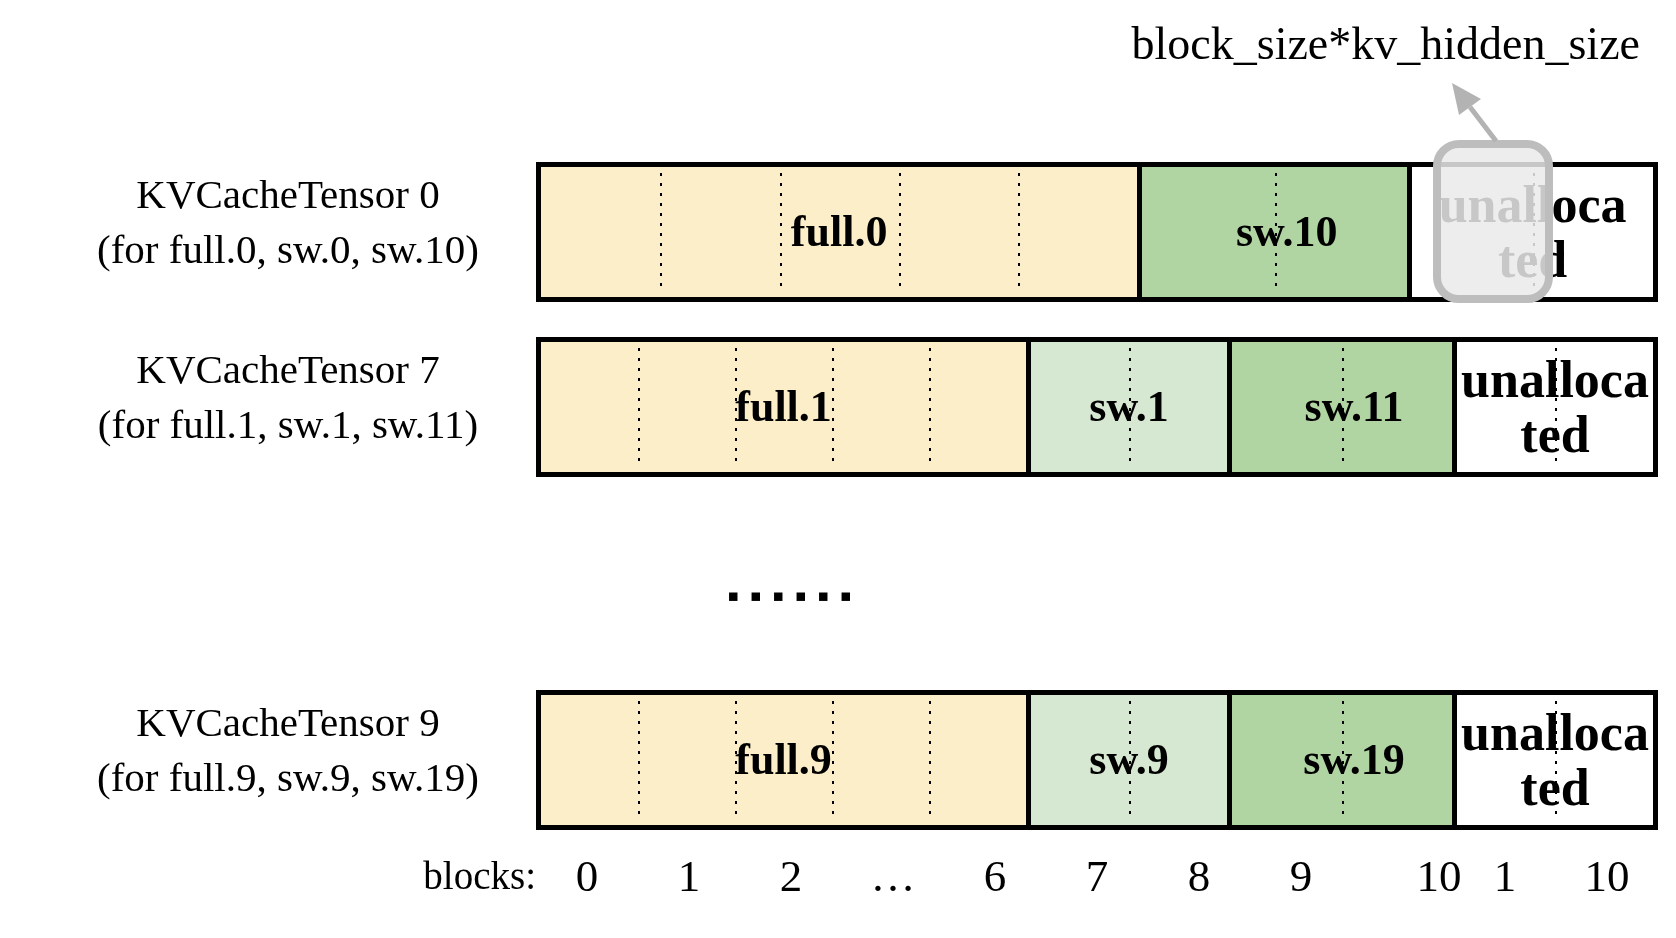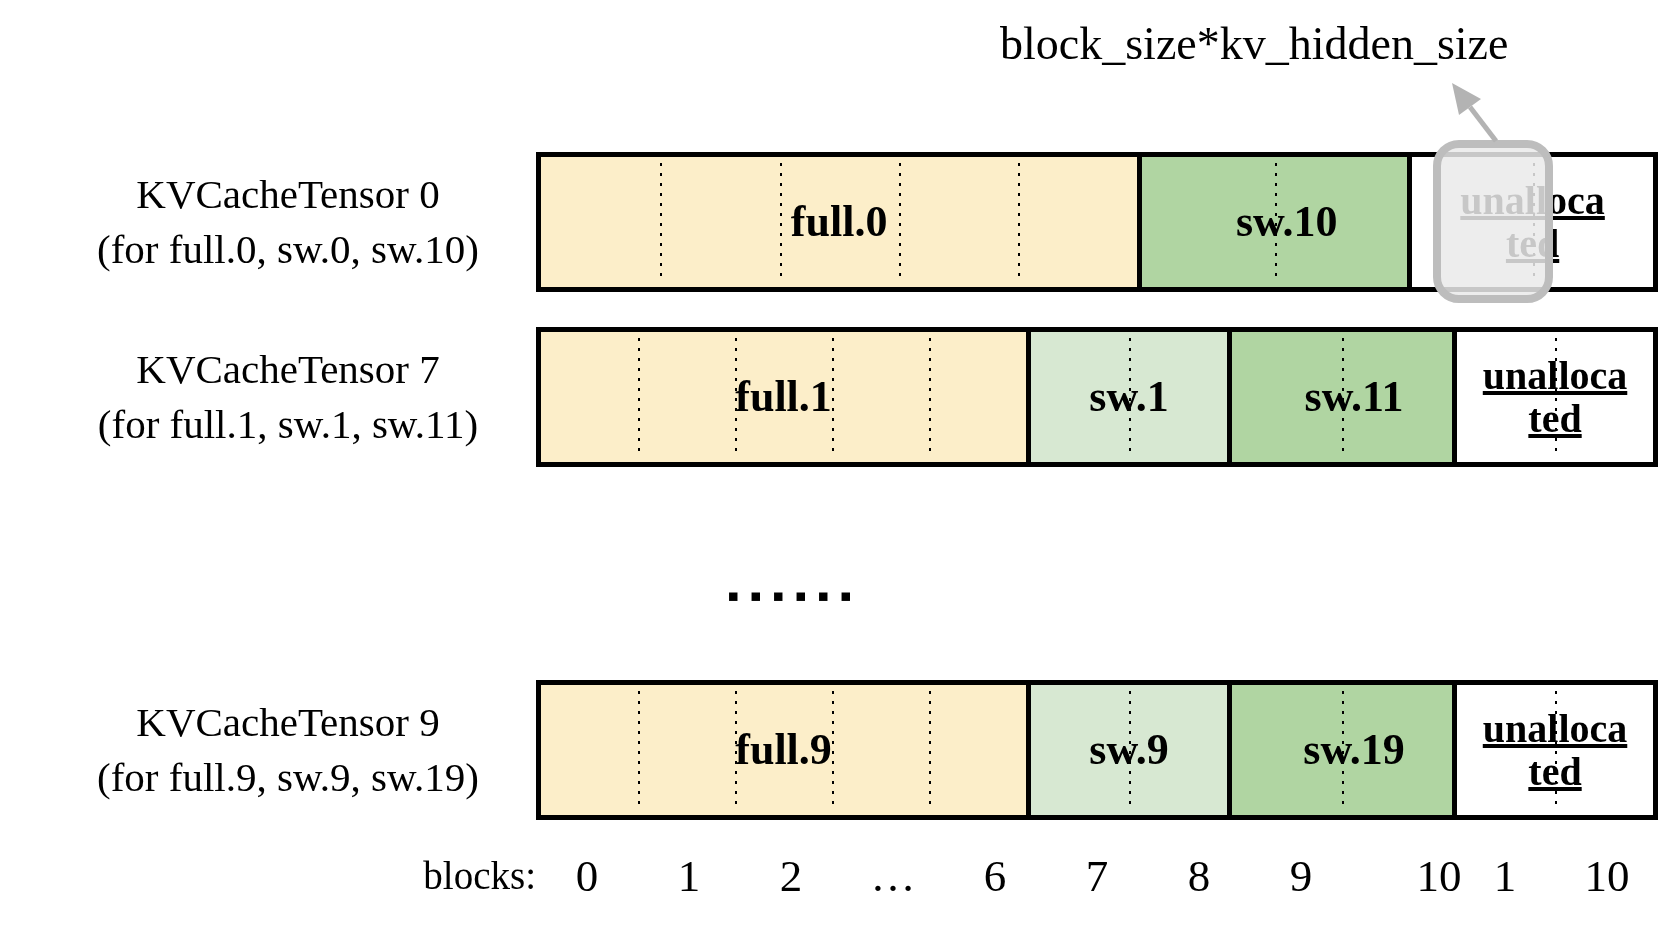--- a/index.html
+++ b/index.html
@@ -10,21 +10,21 @@
     background: #ffffff;
     font-family: "Liberation Serif", "DejaVu Serif", serif;
     color: #000;
     overflow: hidden;
   }
 
   
   .annotation {
     position: absolute;
     left: 1000px; top: 18px; width: 640px;
-    text-align: left;
+    text-align: right;
     font-size: 46px;
     line-height: 52px;
     white-space: nowrap;
   }
 
   
   .arrow-svg {
     position: absolute; left: 0; top: 0;
     width: 1676px; height: 938px;
     pointer-events: none;
@@ -48,20 +48,21 @@
   .rl9 { top: 680px; }
 
   
   .bar {
     position: absolute;
     left: 536px; width: 1122px; height: 140px;
     box-sizing: border-box;
     border: 5px solid var(--outline, #000);
     display: flex;
     background: #fff;
+    margin-top: 10px;
   }
   .b0 { top: 152px; }
   .b1 { top: 327px; }
   .b9 { top: 680px; }
 
   .sec {
     position: relative;
     display: flex; align-items: center; justify-content: center;
     box-sizing: border-box;
     height: 100%;
@@ -72,21 +73,21 @@
   .sec-unal   { flex: 204 0 0; background: var(--unallocated, #ffffff); border-left: 5px solid var(--outline, #000); }
 
   .sec-label {
     position: relative; z-index: 2;
     font-weight: bold;
     font-size: 44px;
     line-height: 48px;
     white-space: pre-line;
     text-align: center;
   }
-  .sec-unal .sec-label { font-size: 40px; line-height: 43px; text-decoration: underline; }
+  .sec-unal .sec-label { font-size: 52px; line-height: 55px; }
 
   
   .dot-line {
     position: absolute; z-index: 1;
     top: 6px; bottom: 6px; width: 2px;
     background-image: repeating-linear-gradient(to bottom, #000 0px, #000 3px, transparent 3px, transparent 10px);
   }
   .p20 { left: 20%; } .p40 { left: 40%; } .p60 { left: 60%; } .p80 { left: 80%; }
   .p50 { left: 50%; }
 

